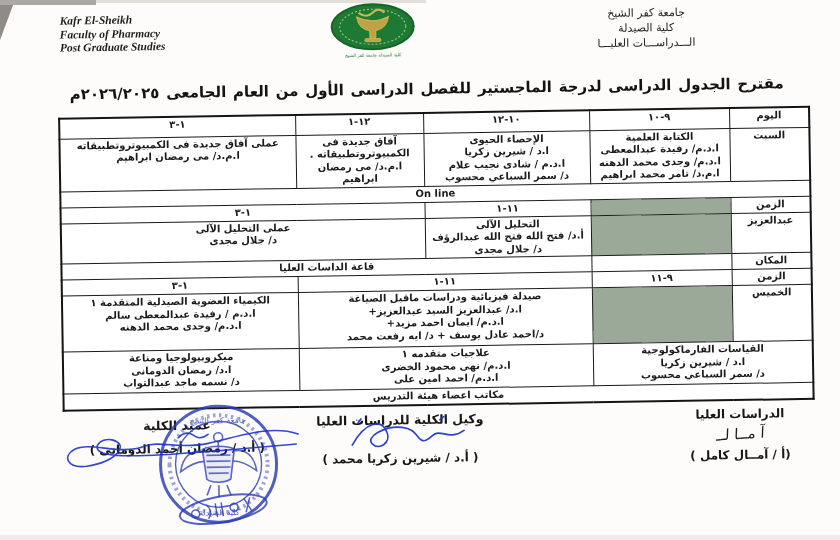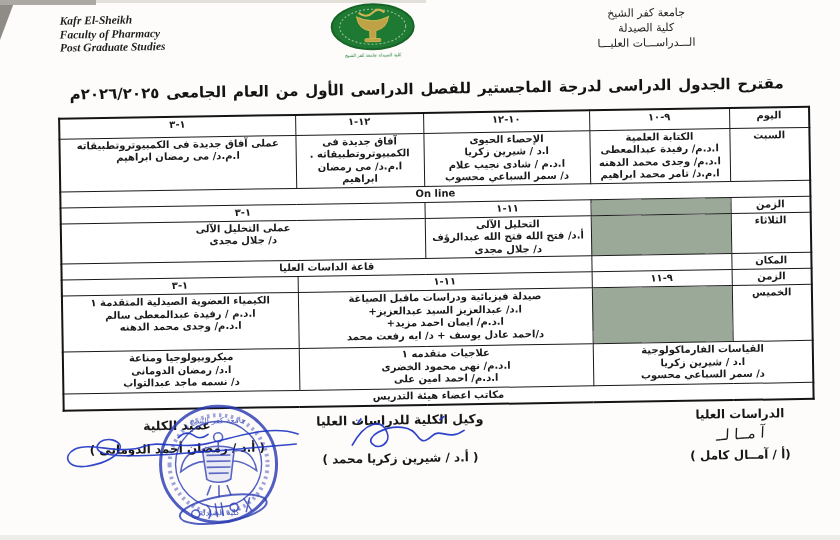--- a/index.html
+++ b/index.html
@@ -137,21 +137,21 @@
     <tr class="r-online">
       <td class="mid ltr" colspan="5">On line</td>
     </tr>
     <tr class="r-time">
       <td class="mid">الزمن</td>
       <td class="green"></td>
       <td class="mid">١١-١</td>
       <td class="mid" colspan="2">١-٣</td>
     </tr>
     <tr class="r-tue">
-      <td class="daylab">الثلاثاء</td>
+      <td class="daylab">عبدالعزيز</td>
       <td class="green"></td>
       <td>التحليل الآلى
 أ.د/ فتح الله فتح الله عبدالرؤف
 د/ جلال مجدى</td>
       <td class="mid" colspan="2">عملى التحليل الآلى
 د/ جلال مجدى</td>
     </tr>
     <tr class="r-place">
       <td class="mid">المكان</td>
       <td></td>

